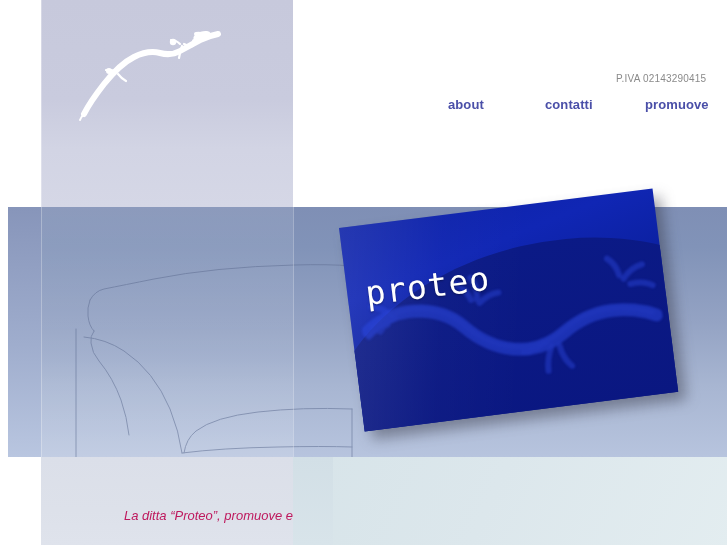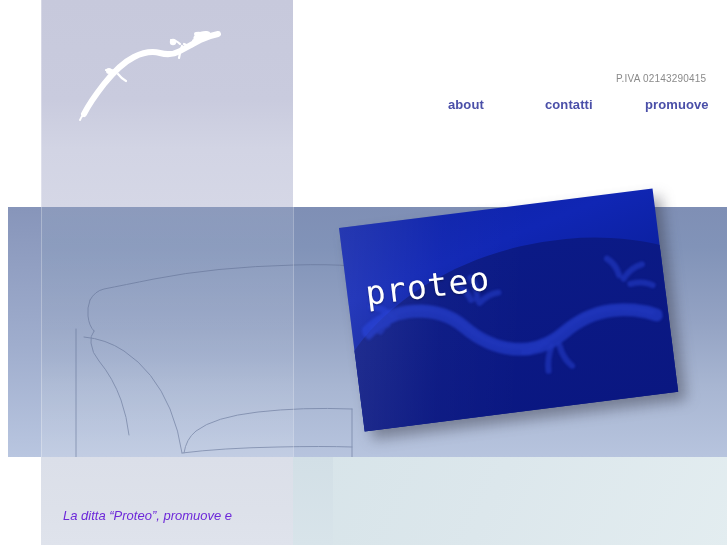--- a/index.html
+++ b/index.html
@@ -114,21 +114,21 @@
   .banner-title{
     position:absolute;left:18px;top:49px;
     font-family:"DejaVu Sans Mono", monospace;
     font-size:33px;color:#ffffff;letter-spacing:1px;white-space:nowrap;
     text-shadow:0 1px 2px rgba(0,0,0,.35);
   }
 
   
   .footer-text{
     position:absolute;left:55px;top:506px;width:230px;
-    font-size:13px;font-style:italic;color:#6d28d9;line-height:20px;
+    font-size:13px;font-style:italic;color:#be185d;line-height:20px;text-align:right;
   }
   .footer-text span{display:block;white-space:nowrap;}
 </style>
 </head>
 <body>
 
 <div id="page">
 
   <div class="bg-white-base"></div>
   <div class="bg-dome"></div>

